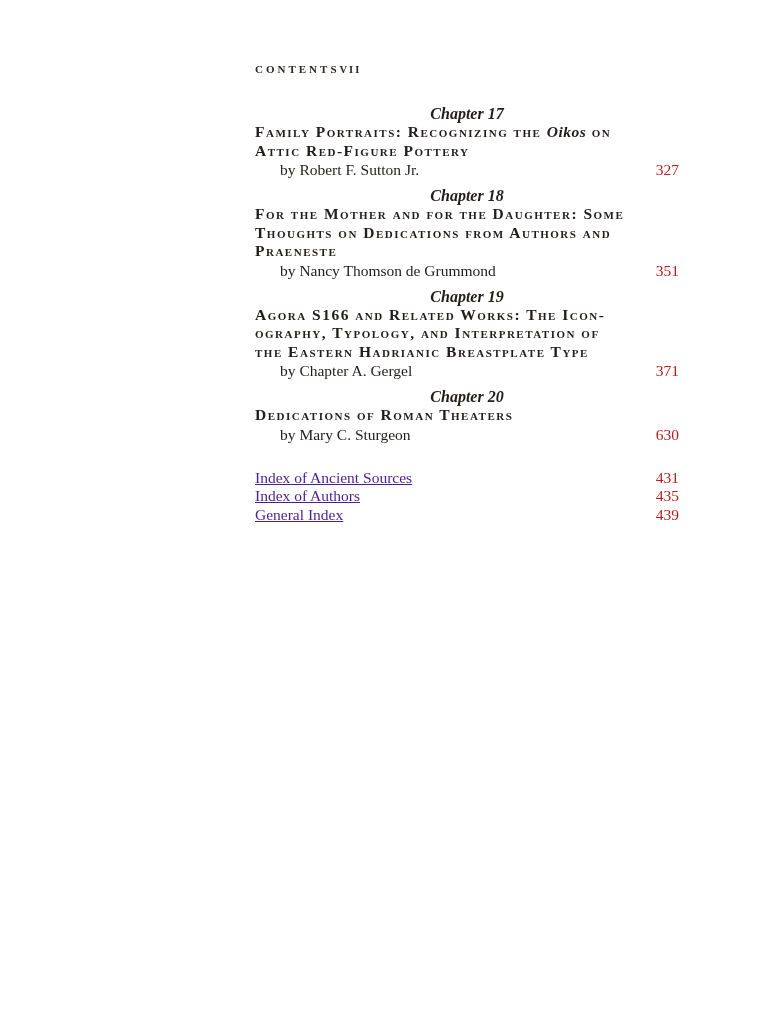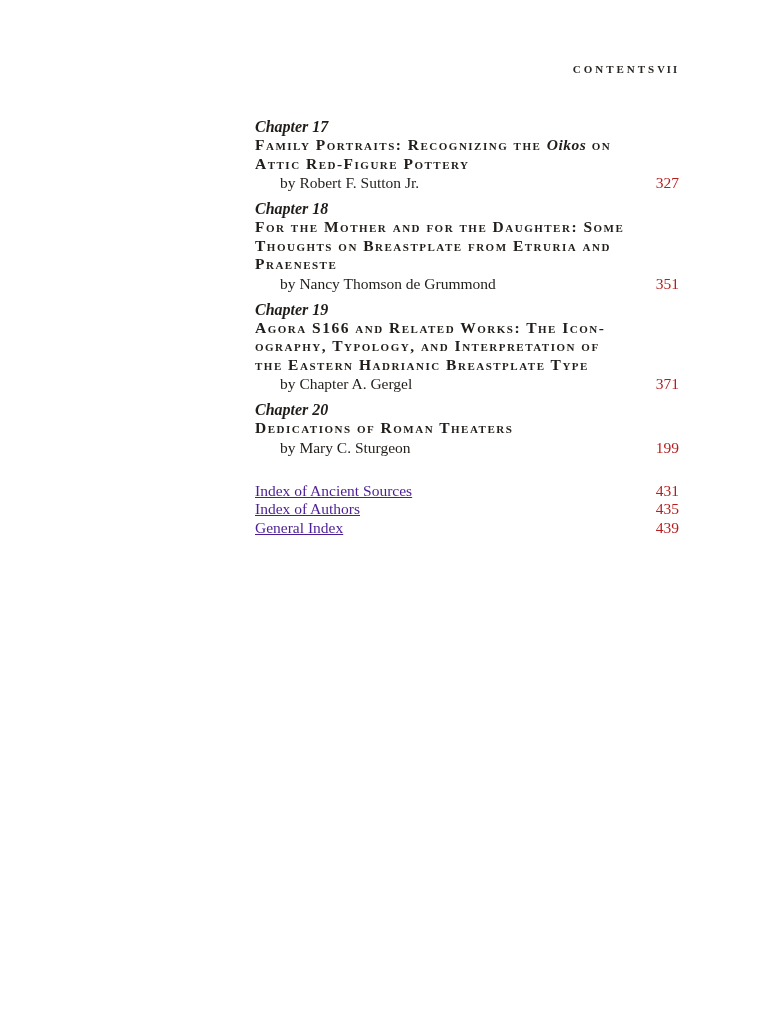--- a/index.html
+++ b/index.html
@@ -16,23 +16,23 @@
     overflow: hidden;
   }
   .content {
     position: absolute;
     left: 255px;
     top: 63px;
     width: 424px;
   }
   .running-head {
     display: flex;
-    justify-content: flex-end;
+    justify-content: flex-start;
     align-items: baseline;
-    margin-bottom: 42px;
+    margin-bottom: 29px;
   }
   .running-head-title {
     font-size: 11px;
     font-weight: 600;
     letter-spacing: 3px;
     color: #2a2622;
   }
   .folio {
     font-size: 10.5px;
     font-weight: 600;
@@ -41,20 +41,21 @@
   }
   .chapter-entry {
     margin-bottom: 7px;
   }
   .chapter-label {
     font-style: italic;
     font-weight: bold;
     font-size: 16px;
     line-height: 19px;
     color: #211d1a;
+    text-align: center;
   }
   .title-line {
     font-variant: small-caps;
     font-variant-caps: small-caps;
     font-weight: 600;
     font-size: 15.5px;
     line-height: 18.5px;
     letter-spacing: 1.5px;
     color: #211d1a;
   }
@@ -110,21 +111,21 @@
         <div class="title-line"><span>Family Portraits: Recognizing the </span><span class="ital">Oikos</span><span> on</span></div>
         <div class="title-line"><span>Attic Red-Figure Pottery</span></div>
         <div class="byline-row">
           <span class="byline">by Robert F. Sutton Jr.</span>
           <span class="page-num">327</span>
         </div>
       </div>
       <div class="chapter-entry">
         <div class="chapter-label">Chapter 18</div>
         <div class="title-line"><span>For the Mother and for the Daughter: Some</span></div>
-        <div class="title-line"><span>Thoughts on Breastplate from Etruria and</span></div>
+        <div class="title-line"><span>Thoughts on Dedications from Authors and</span></div>
         <div class="title-line"><span>Praeneste</span></div>
         <div class="byline-row">
           <span class="byline">by Nancy Thomson de Grummond</span>
           <span class="page-num">351</span>
         </div>
       </div>
       <div class="chapter-entry">
         <div class="chapter-label">Chapter 19</div>
         <div class="title-line"><span>Agora S166 and Related Works: The Icon-</span></div>
         <div class="title-line"><span>ography, Typology, and Interpretation of</span></div>
@@ -132,21 +133,21 @@
         <div class="byline-row">
           <span class="byline">by Chapter A. Gergel</span>
           <span class="page-num">371</span>
         </div>
       </div>
       <div class="chapter-entry">
         <div class="chapter-label">Chapter 20</div>
         <div class="title-line"><span>Dedications of Roman Theaters</span></div>
         <div class="byline-row">
           <span class="byline">by Mary C. Sturgeon</span>
-          <span class="page-num">199</span>
+          <span class="page-num">630</span>
         </div>
       </div>
     </main>
 
   <section class="index-list" id="index-list">
       <div class="index-row">
         <span class="index-label">Index of Ancient Sources</span>
         <span class="page-num">431</span>
       </div>
       <div class="index-row">

